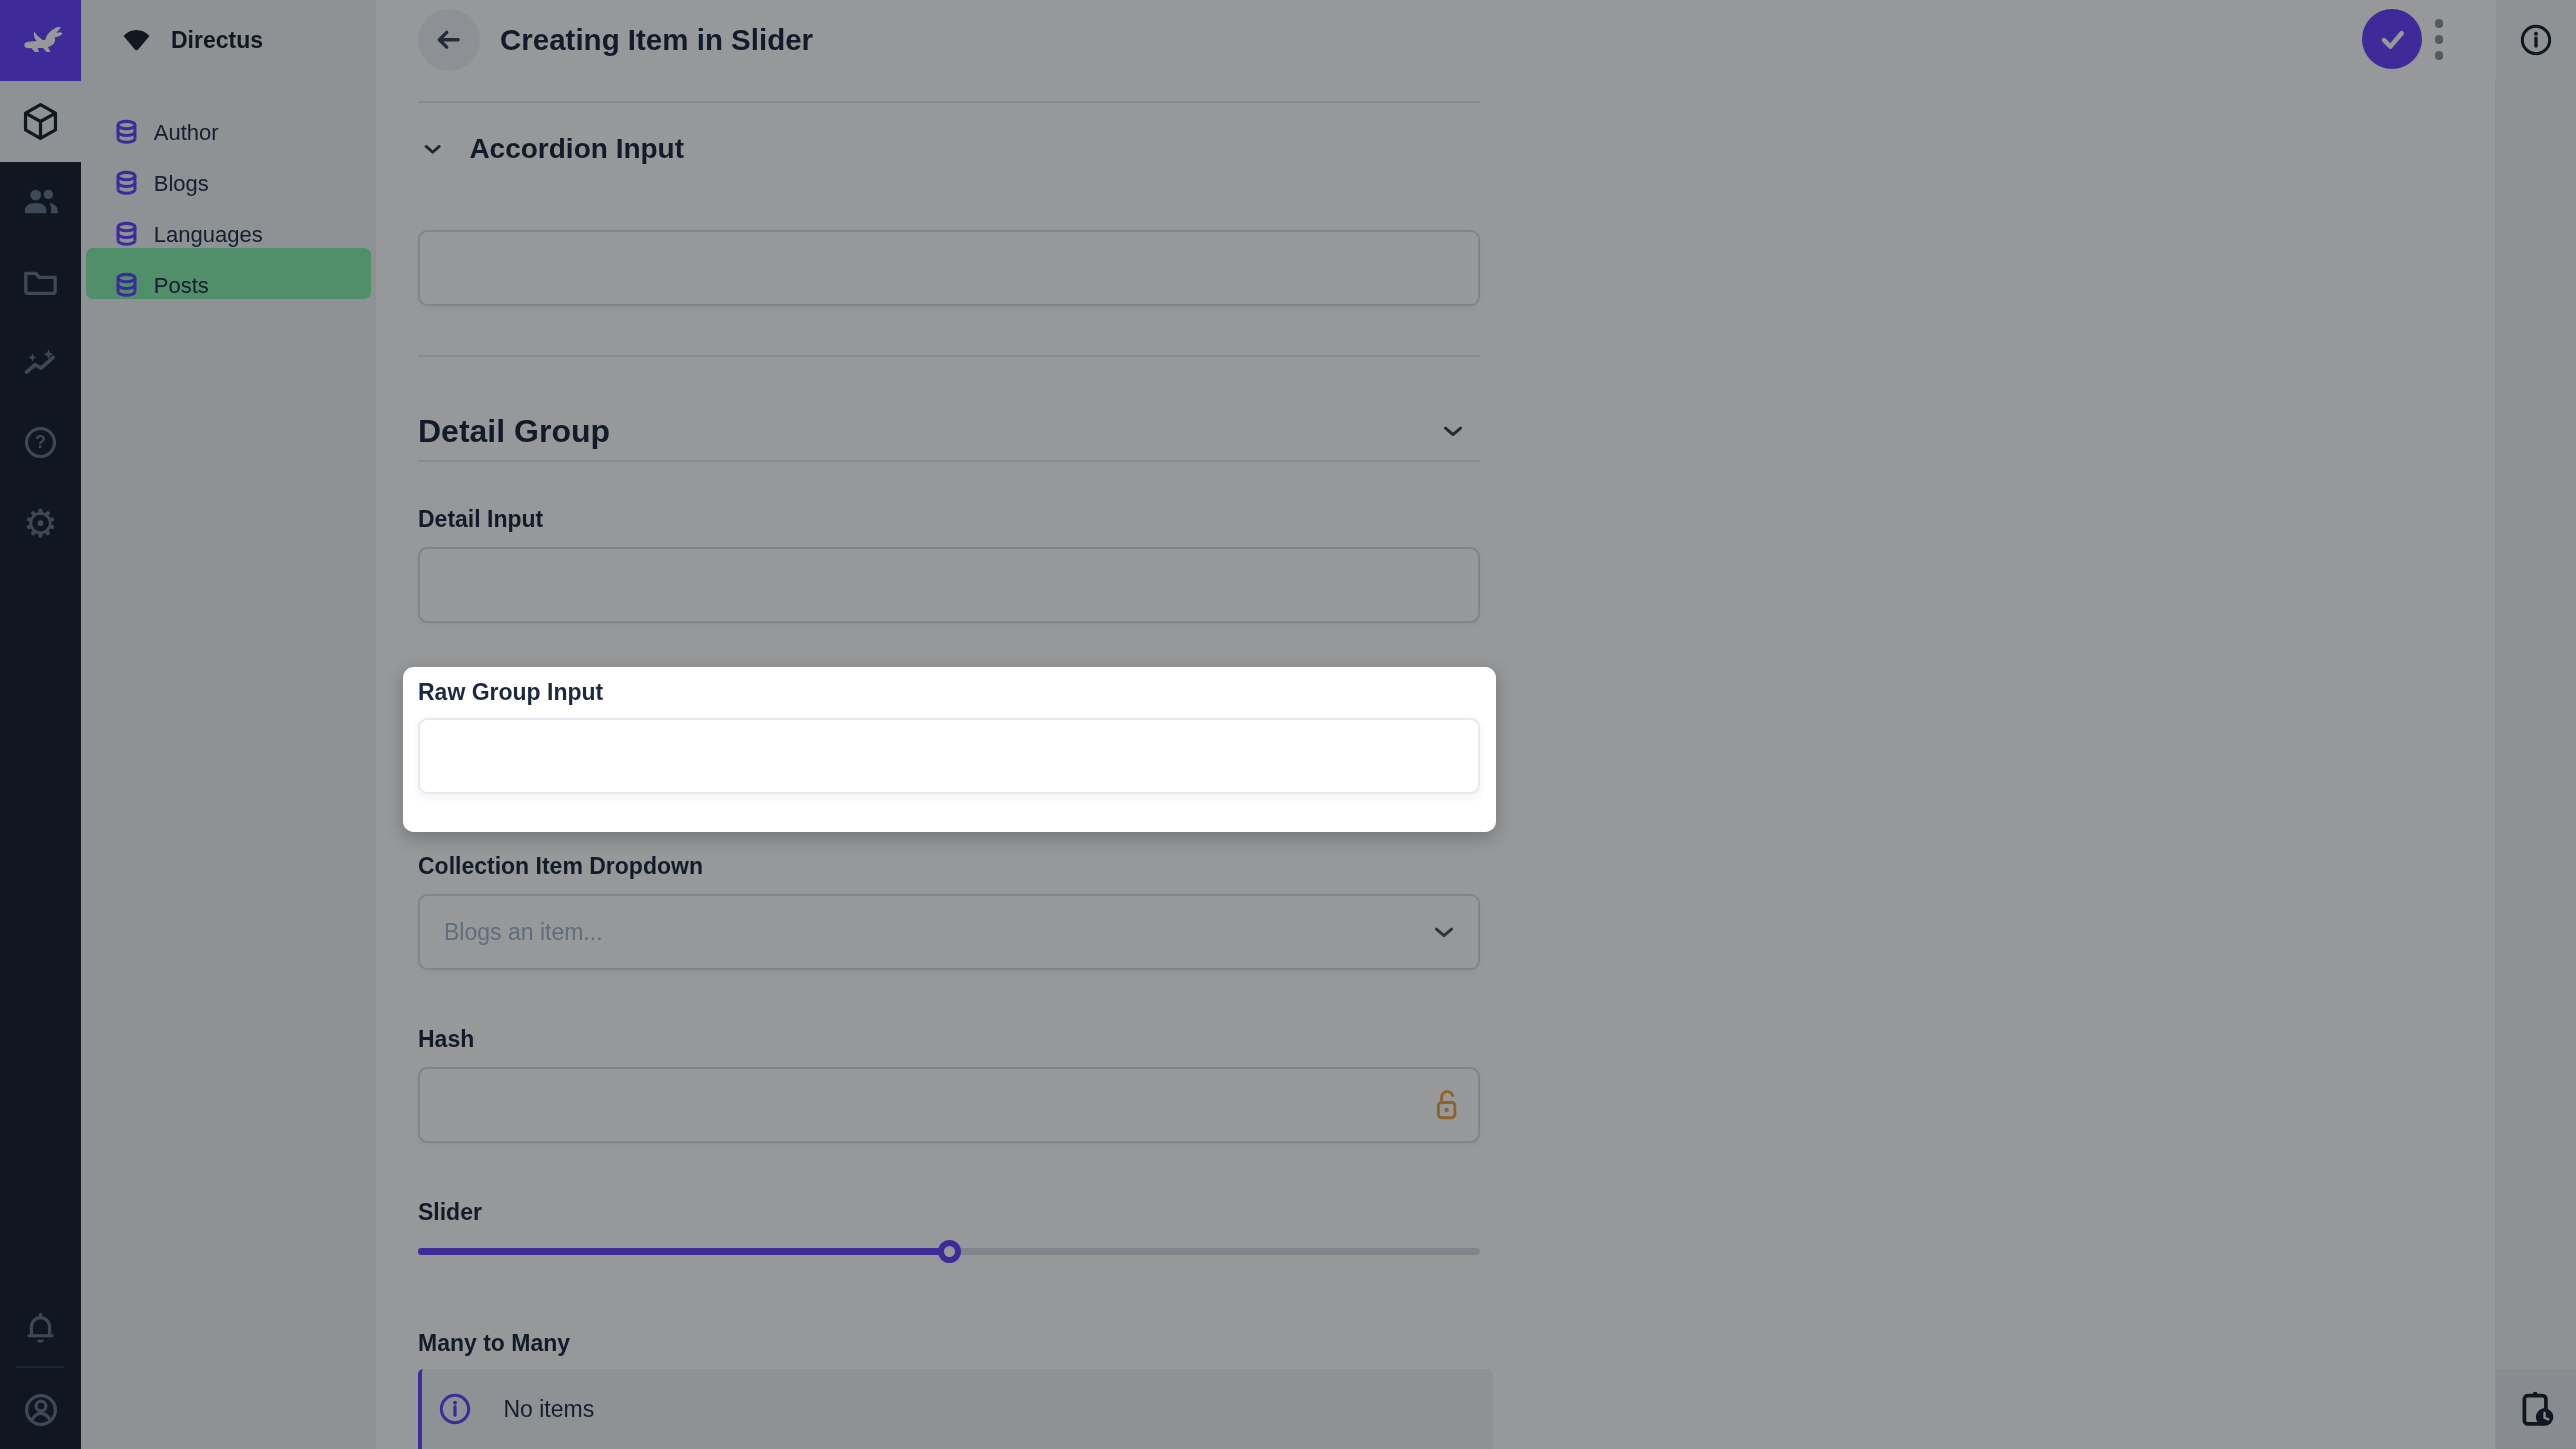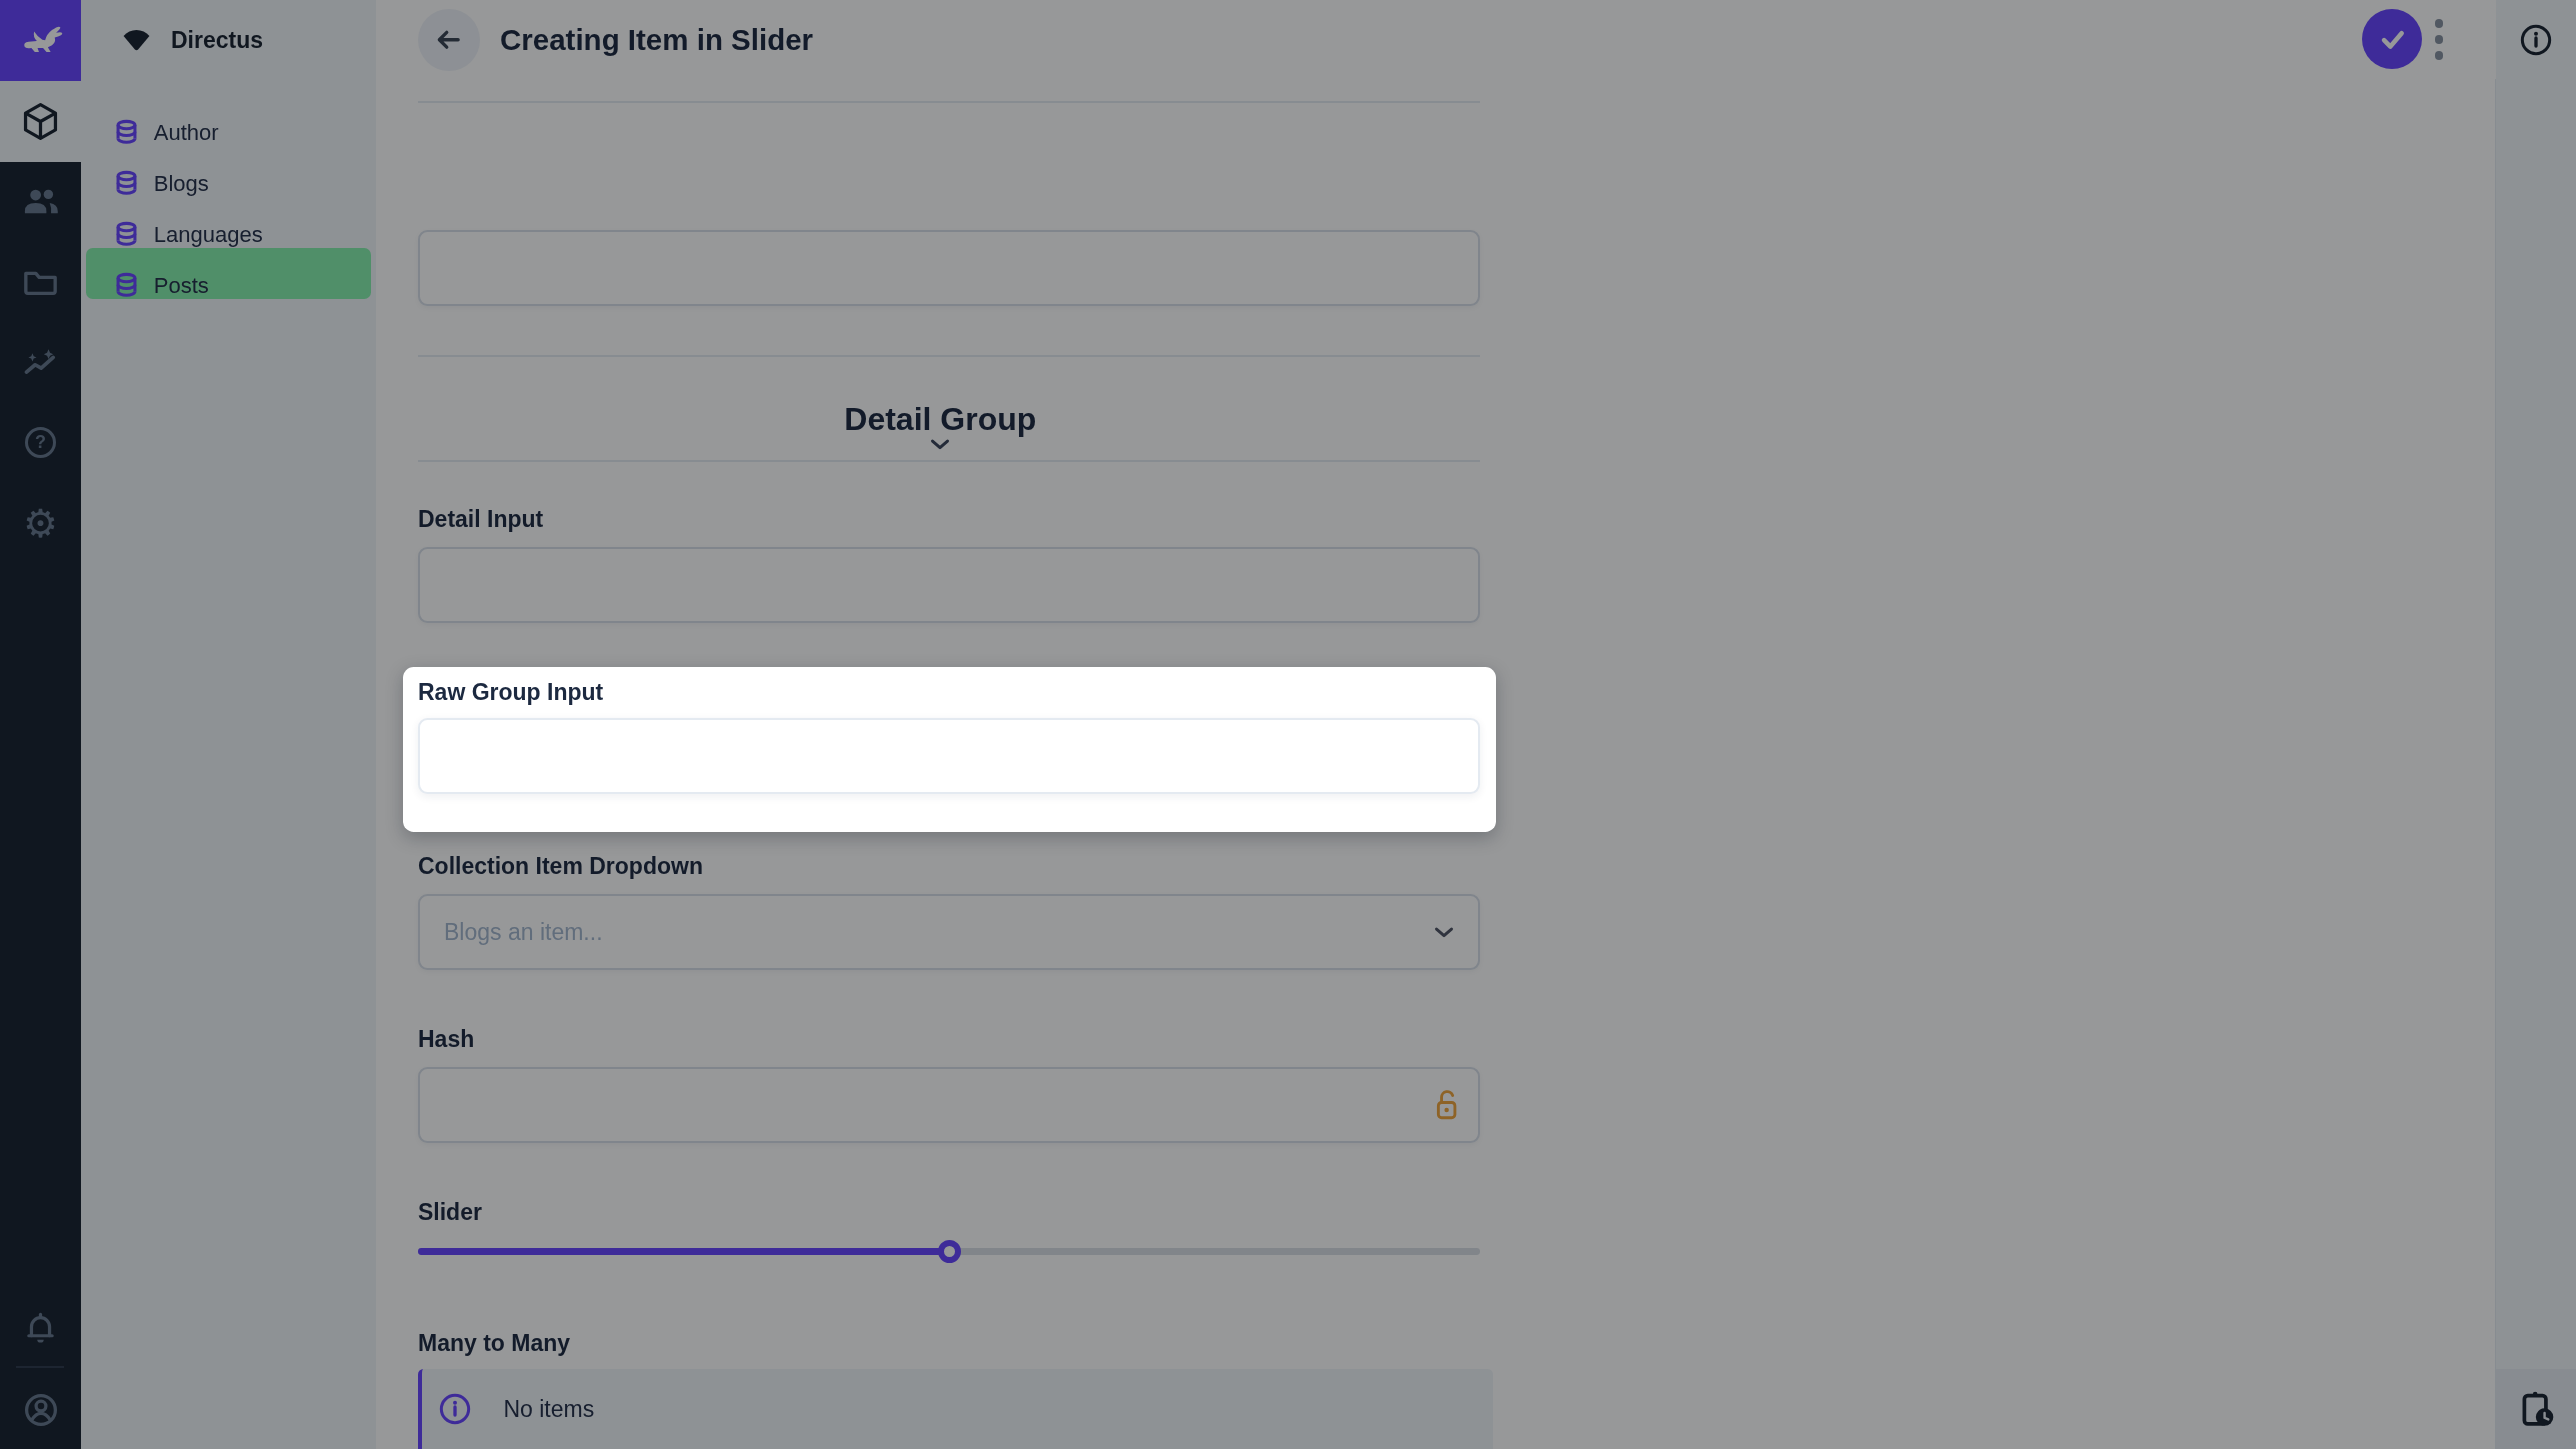--- a/index.html
+++ b/index.html
@@ -39,21 +39,21 @@
   .save-btn{position:absolute;left:1986px;top:9.4px;width:60px;height:60px;border-radius:50%;background:var(--accent);display:flex;align-items:center;justify-content:center;cursor:pointer;}
   .kebab{position:absolute;left:2051px;top:15.4px;width:24px;height:48px;display:flex;flex-direction:column;align-items:center;justify-content:center;gap:7.4px;cursor:pointer;}
   .kebab .dot{width:8.7px;height:8.7px;border-radius:50%;background:#8792A1;}
 
   
   .content{position:absolute;left:42px;top:0;width:1062px;height:100%;}
   .divider{position:absolute;left:0;right:0;height:2px;background:#E4EAF1;}
   .accordion-head{position:absolute;top:131px;left:0;right:0;height:36px;display:flex;align-items:center;padding-left:6px;cursor:pointer;}
   .accordion-head .chev{color:#333D4F;display:flex;margin-right:28px;}
   .accordion-title{font-size:28px;font-weight:700;color:var(--text-strong);}
-  .group-head{position:absolute;top:411px;left:0;right:12px;height:40px;display:flex;align-items:center;justify-content:flex-end;padding-right:5.4px;cursor:pointer;flex-direction:column;}
+  .group-head{position:absolute;top:411px;left:0;right:12px;height:40px;display:flex;align-items:center;justify-content:space-between;padding-right:5.4px;cursor:pointer;}
   .group-title{font-size:32px;font-weight:700;color:var(--text-strong);}
   .group-head .chev{color:#39445A;display:flex;}
   .field-label{position:absolute;left:0;font-size:23px;font-weight:600;color:var(--text-strong);height:28px;line-height:28px;}
   .text-input{position:absolute;left:0;right:0;height:76px;border:2px solid var(--border);border-radius:9.4px;background:#fff;box-shadow:0 2px 5.4px rgba(23,41,64,.05);font-size:24px;padding:0 23px;color:var(--text-strong);outline:none;}
   .in-accordion{top:230px;}
   .in-detail{top:547px;}
 
   .spotlight-card{position:absolute;left:-15.4px;top:667px;width:1093px;height:165px;background:#fff;border-radius:10.7px;box-shadow:0 5.4px 17.4px rgba(10,18,30,.25);z-index:60;}
   .spotlight-card .field-label{left:15.4px;top:10.7px;}
   .spotlight-card .text-input{left:15.4px;right:15.4px;top:51px;border-color:#E4EAF1;box-shadow:0 2.7px 8px rgba(23,41,64,.07);}
@@ -221,20 +221,28 @@
       <div class="kebab">
         <span class="dot"></span>
         <span class="dot"></span>
         <span class="dot"></span>
       </div>
     </header>
 
     <div class="content">
       <div class="divider" style="top:101px"></div>
 
+      <div class="accordion-head">
+        <span class="chev">
+            <svg viewBox="0 0 24 14" width="17.4" height="10.7" fill="none" stroke="currentColor" stroke-width="4" stroke-linecap="round" stroke-linejoin="round">
+              <path d="M3 3 L12 11 L21 3"></path>
+            </svg>
+          </span>
+        <span class="accordion-title">Accordion Input</span>
+      </div>
       <input class="text-input in-accordion" style="">
 
       <div class="divider" style="top:355px"></div>
 
       <div class="group-head">
         <span class="group-title">Detail Group</span>
         <span class="chev">
             <svg viewBox="0 0 24 14" width="20" height="12.7" fill="none" stroke="currentColor" stroke-width="3.6" stroke-linecap="round" stroke-linejoin="round">
               <path d="M3 3 L12 11 L21 3"></path>
             </svg>

